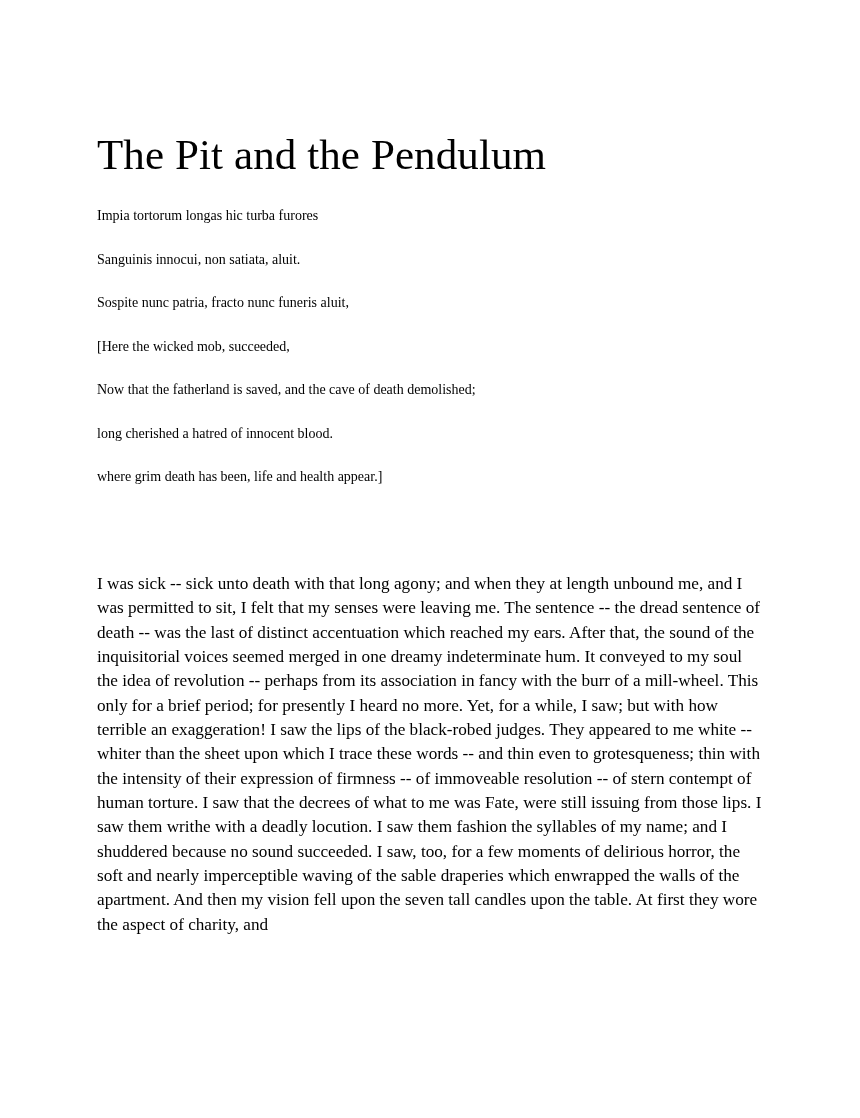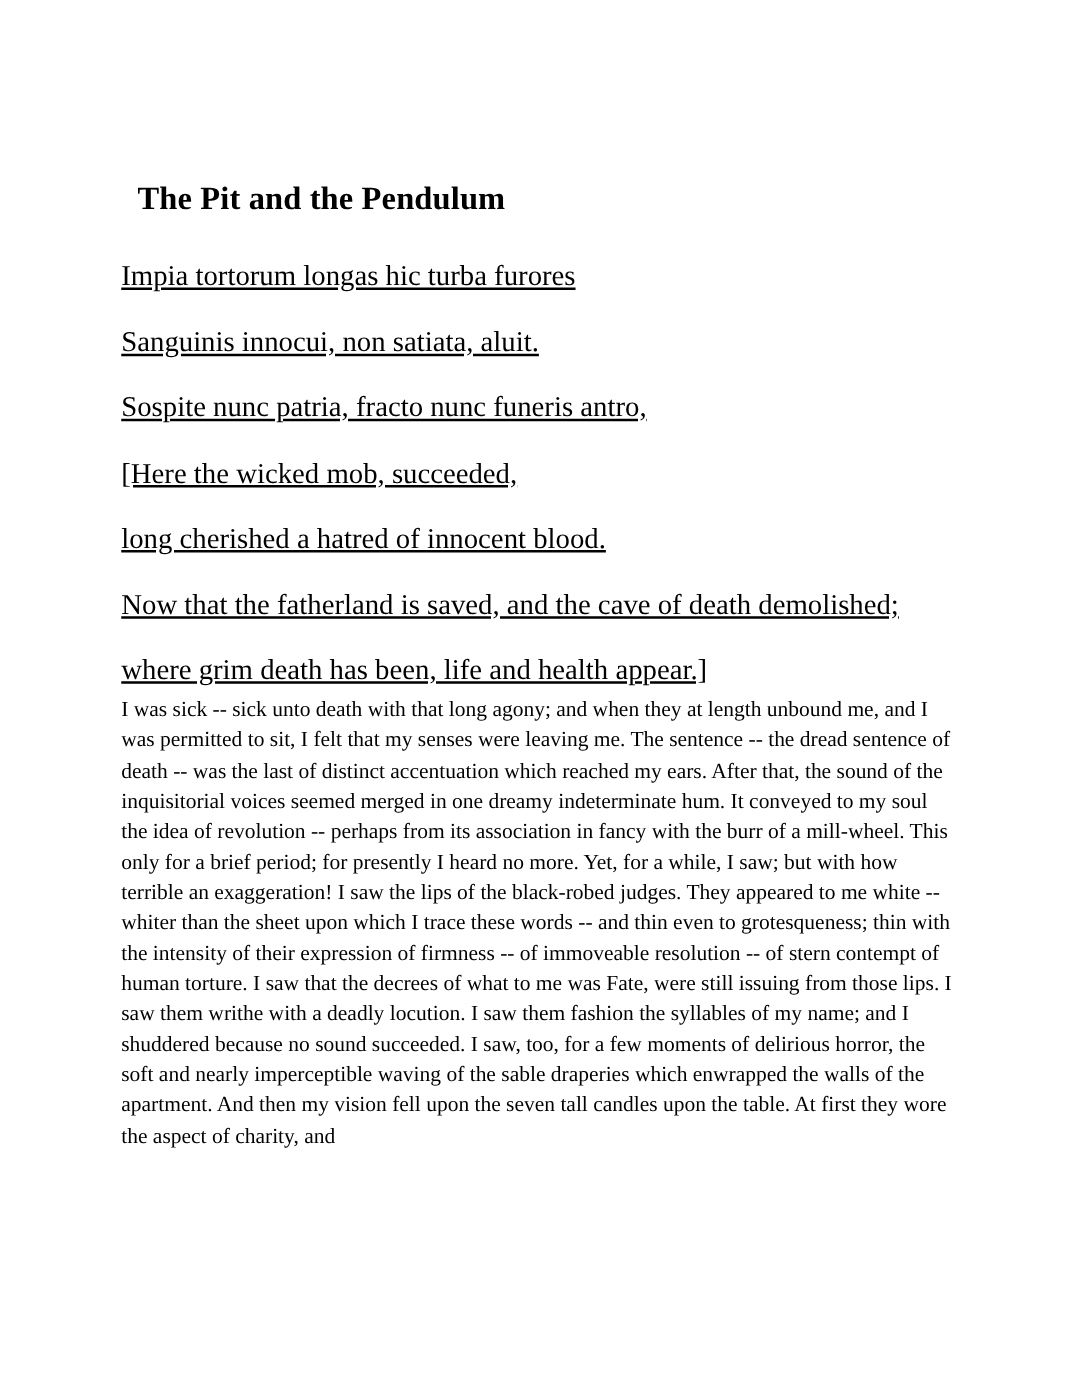--- a/index.html
+++ b/index.html
@@ -23,51 +23,50 @@
     box-sizing: border-box;
   }
   .content {
     position: absolute;
     left: 97px;
     top: 0;
     width: 670px;
   }
   .doc-title {
     font-family: "Liberation Serif", "DejaVu Serif", serif;
-    font-size: 26px;
-    font-weight: bold;
+    font-size: 43px;
+    font-weight: normal;
     line-height: 1.0;
-    margin: 13px;
+    margin: 0;
     padding: 0;
     letter-spacing: 0.1px;
     position: absolute;
     top: 133px;
     left: 0;
     white-space: nowrap;
   }
   .epigraph-block {
     position: absolute;
     top: 209px;
     left: 0;
     width: 670px;
   }
   .epigraph-line {
-    font-size: 23px;
+    font-size: 14px;
     line-height: 1.0;
     margin: 0 0 29.5px 0;
     padding: 0;
     white-space: nowrap;
-    text-decoration: underline;
   }
   .epigraph-line:last-child {
     margin-bottom: 16px;
   }
   .body-block {
     position: absolute;
-    top: 556px;
+    top: 572px;
     left: 0;
     width: 670px;
   }
   .body-paragraph {
     font-size: 17.2px;
     line-height: 24.35px;
     margin: 0;
     padding: 0;
     text-align: left;
     word-spacing: 0px;
@@ -77,24 +76,24 @@
 <body>
 
 <div class="page">
   <div class="content">
 
     <h1 class="doc-title">The Pit and the Pendulum</h1>
 
     <div class="epigraph-block">
       <p class="epigraph-line">Impia tortorum longas hic turba furores</p>
       <p class="epigraph-line">Sanguinis innocui, non satiata, aluit.</p>
-      <p class="epigraph-line">Sospite nunc patria, fracto nunc funeris antro,</p>
+      <p class="epigraph-line">Sospite nunc patria, fracto nunc funeris aluit,</p>
       <p class="epigraph-line">[Here the wicked mob, succeeded,</p>
+      <p class="epigraph-line">Now that the fatherland is saved, and the cave of death demolished;</p>
       <p class="epigraph-line">long cherished a hatred of innocent blood.</p>
-      <p class="epigraph-line">Now that the fatherland is saved, and the cave of death demolished;</p>
       <p class="epigraph-line">where grim death has been, life and health appear.]</p>
     </div>
 
     <div class="body-block">
       <p class="body-paragraph">I was sick -- sick unto death with that long agony; and when they at length unbound me, and I was permitted to sit, I felt that my senses were leaving me. The sentence -- the dread sentence of death -- was the last of distinct accentuation which reached my ears. After that, the sound of the inquisitorial voices seemed merged in one dreamy indeterminate hum. It conveyed to my soul the idea of revolution -- perhaps from its association in fancy with the burr of a mill-wheel. This only for a brief period; for presently I heard no more. Yet, for a while, I saw; but with how terrible an exaggeration! I saw the lips of the black-robed judges. They appeared to me white -- whiter than the sheet upon which I trace these words -- and thin even to grotesqueness; thin with the intensity of their expression of firmness -- of immoveable resolution -- of stern contempt of human torture. I saw that the decrees of what to me was Fate, were still issuing from those lips. I saw them writhe with a deadly locution. I saw them fashion the syllables of my name; and I shuddered because no sound succeeded. I saw, too, for a few moments of delirious horror, the soft and nearly imperceptible waving of the sable draperies which enwrapped the walls of the apartment. And then my vision fell upon the seven tall candles upon the table. At first they wore the aspect of charity, and</p>
     </div>
 
   </div>
 </div>
 

